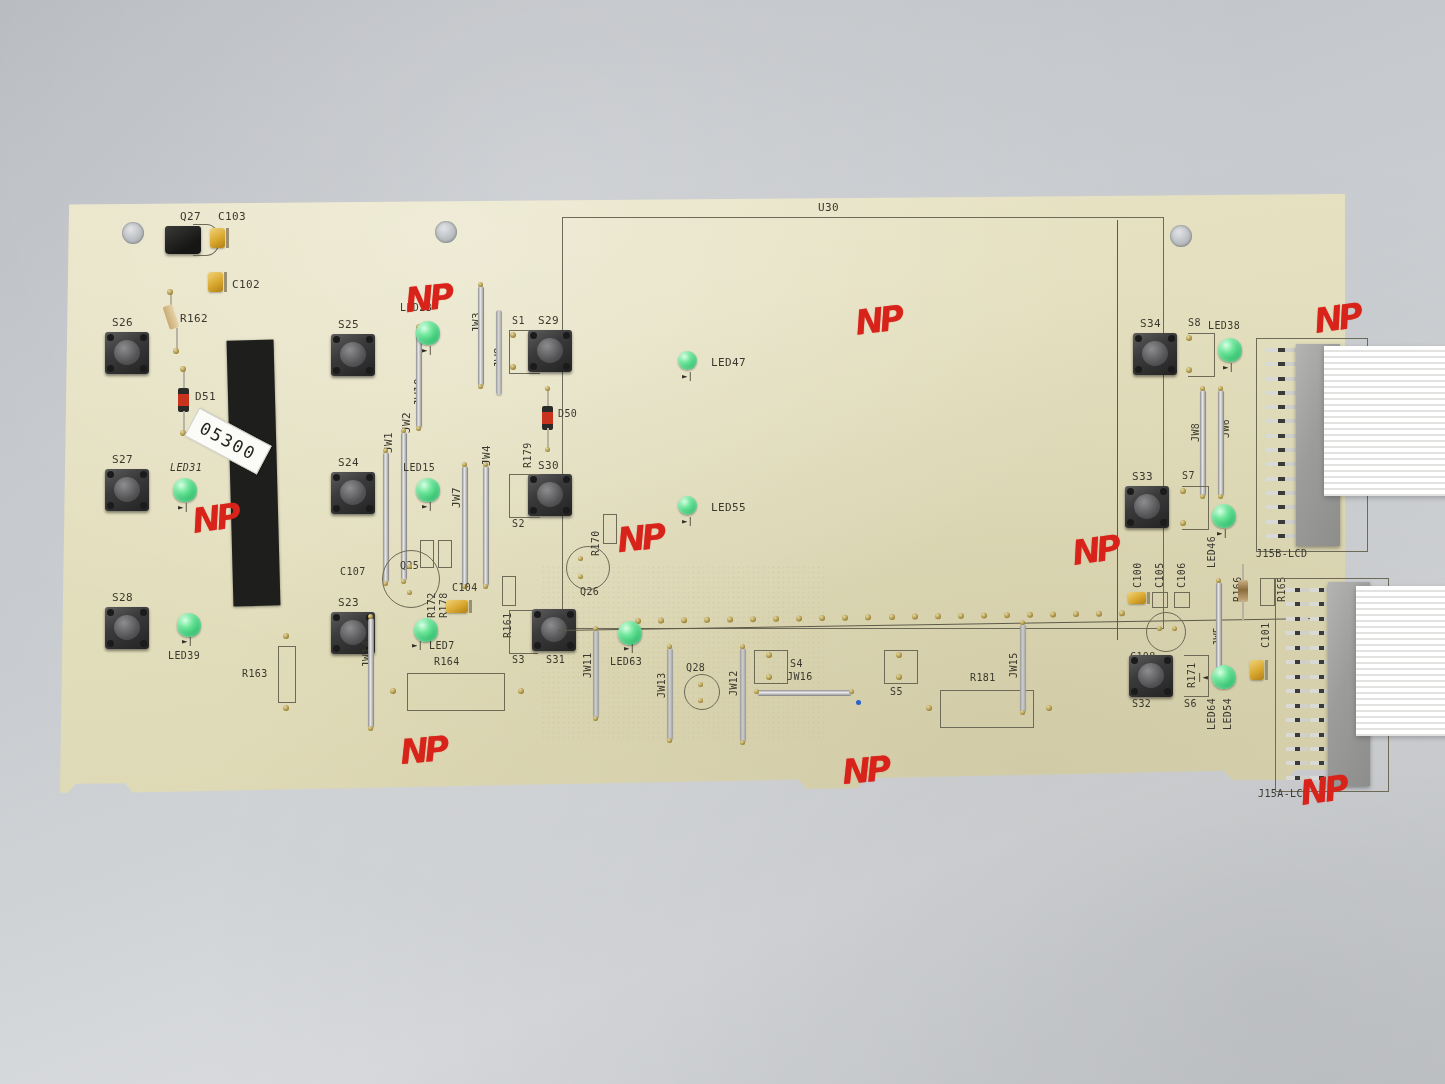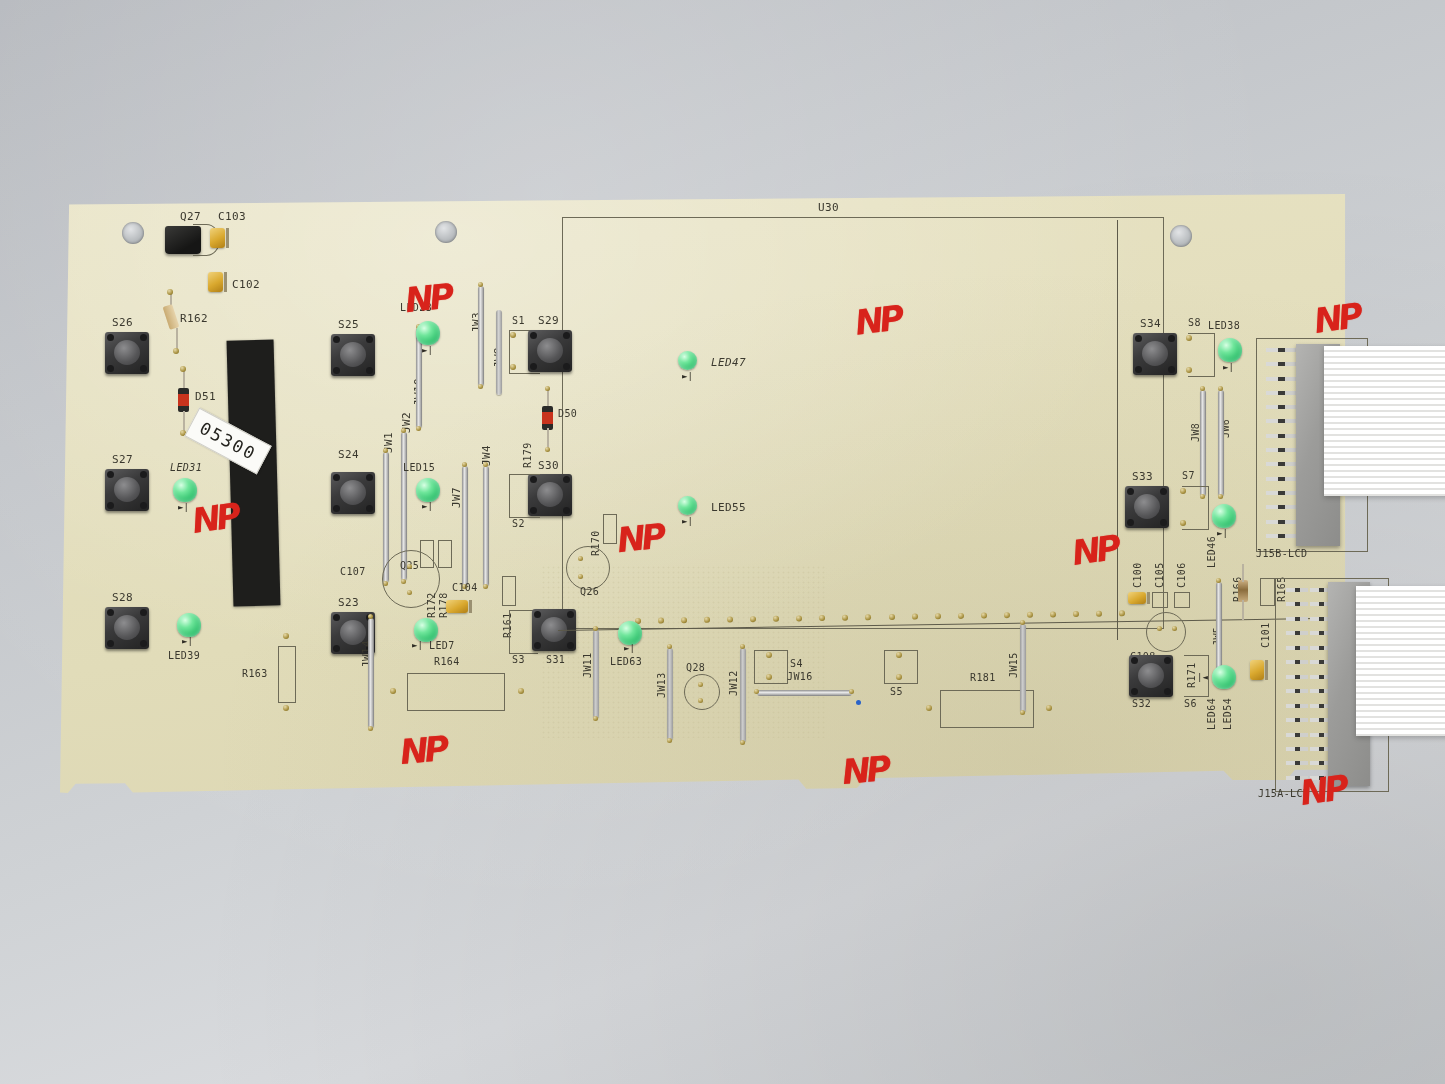--- a/index.html
+++ b/index.html
@@ -180,21 +180,21 @@
     <div class="pad" style="left:223px;top:455px;"></div>
     <div class="pad" style="left:223px;top:527px;"></div>
 
     <div class="lbl" style="left:278px;top:140px;">S25</div>
     <div class="sw" style="left:271px;top:156px;">
         <i></i>
         <i></i>
         <i></i>
         <i></i>
       </div>
-    <div class="lbl" style="left:278px;top:270px;">S24</div>
+    <div class="lbl" style="left:278px;top:278px;">S24</div>
     <div class="sw" style="left:271px;top:294px;">
         <i></i>
         <i></i>
         <i></i>
         <i></i>
       </div>
     <div class="lbl" style="left:278px;top:418px;">S23</div>
     <div class="sw" style="left:271px;top:434px;">
         <i></i>
         <i></i>
@@ -309,21 +309,21 @@
     <div class="lbl sm" style="left:452px;top:476px;">S3</div>
     <div class="lbl sm" style="left:486px;top:476px;">S31</div>
     <div class="sw" style="left:472px;top:431px;">
         <i></i>
         <i></i>
         <i></i>
         <i></i>
       </div>
 
     <div class="led rd" style="left:618px;top:173px;"></div>
-    <div class="lbl" style="left:651px;top:178px;font-style:italic;">LED47</div>
+    <div class="lbl" style="left:651px;top:178px;">LED47</div>
     <div class="ledmk" style="left:622px;top:193px;">►|</div>
     <div class="led rd" style="left:618px;top:318px;"></div>
     <div class="lbl" style="left:651px;top:323px;">LED55</div>
     <div class="ledmk" style="left:622px;top:338px;">►|</div>
 
     <div class="trace" style="left:498px;top:452px;width:790px;height:1.4px;transform:rotate(-0.9deg);transform-origin:0 0;"></div>
     <div style="position:absolute;left:575px;top:440px;width:490px;height:8px;display:flex;justify-content:space-between;transform:rotate(-0.9deg);transform-origin:0 0;">
       <span class="pad" style="position:relative;"></span>
         <span class="pad" style="position:relative;"></span>
         <span class="pad" style="position:relative;"></span>

